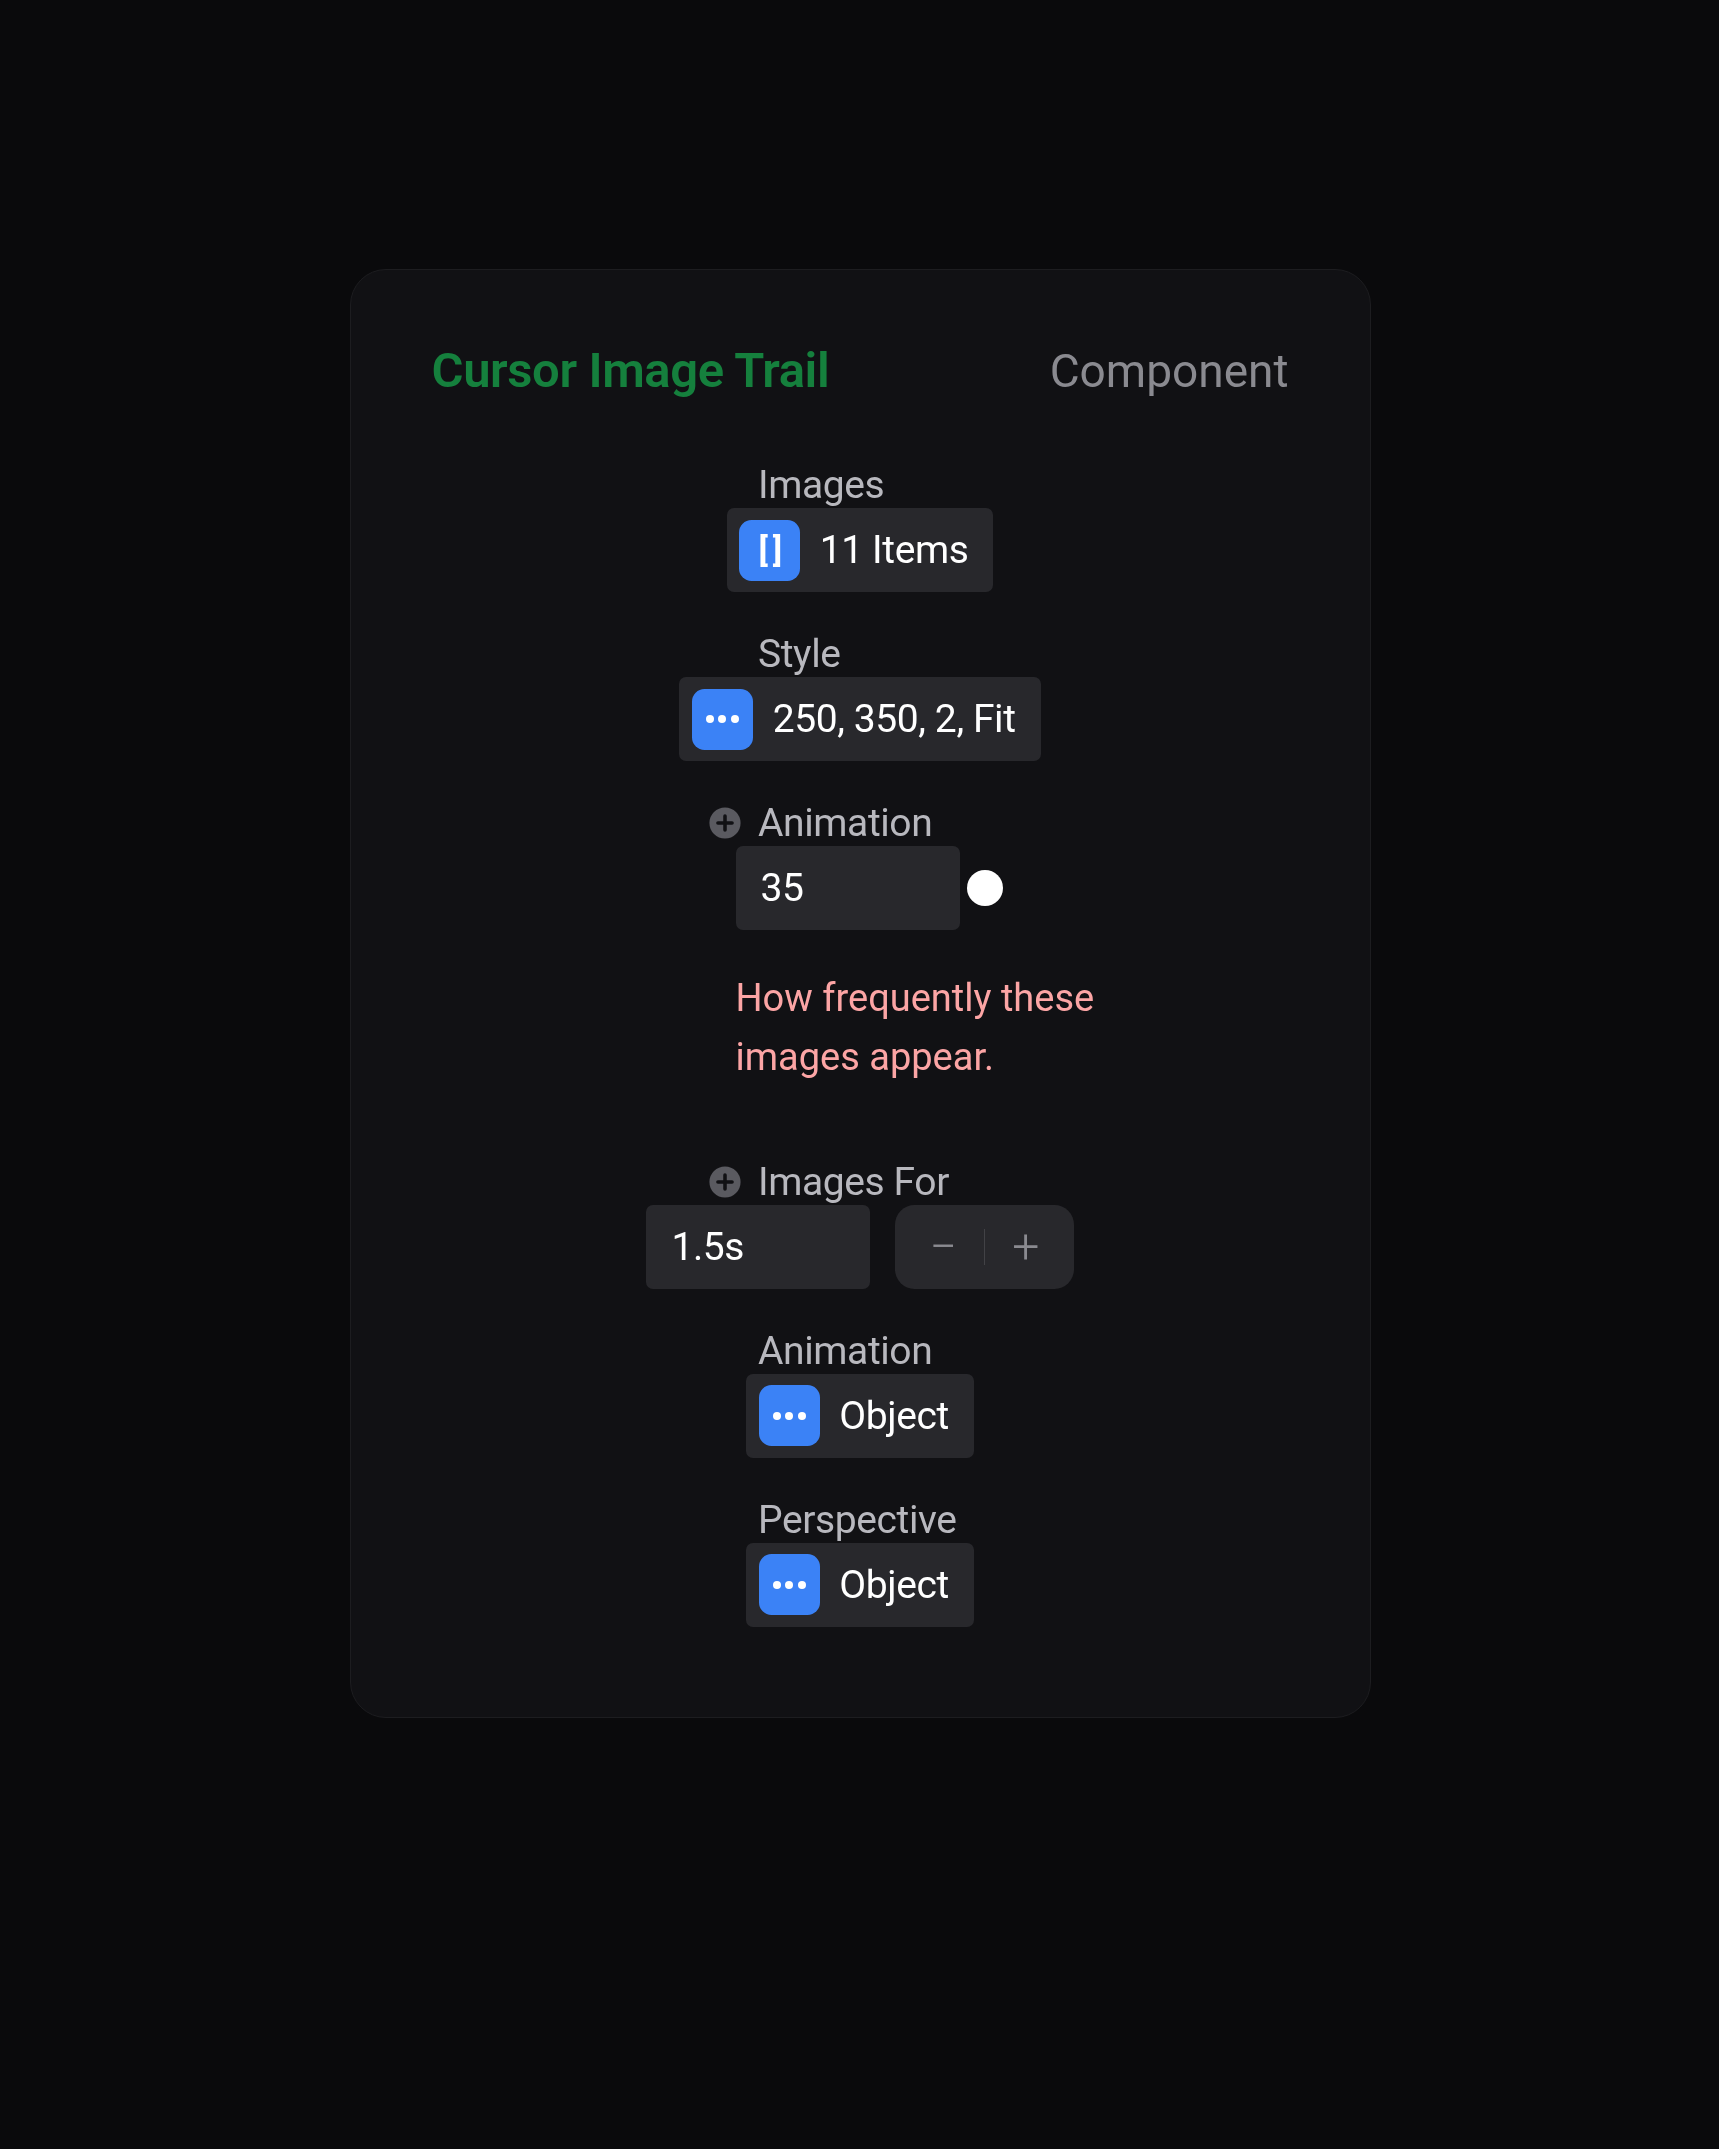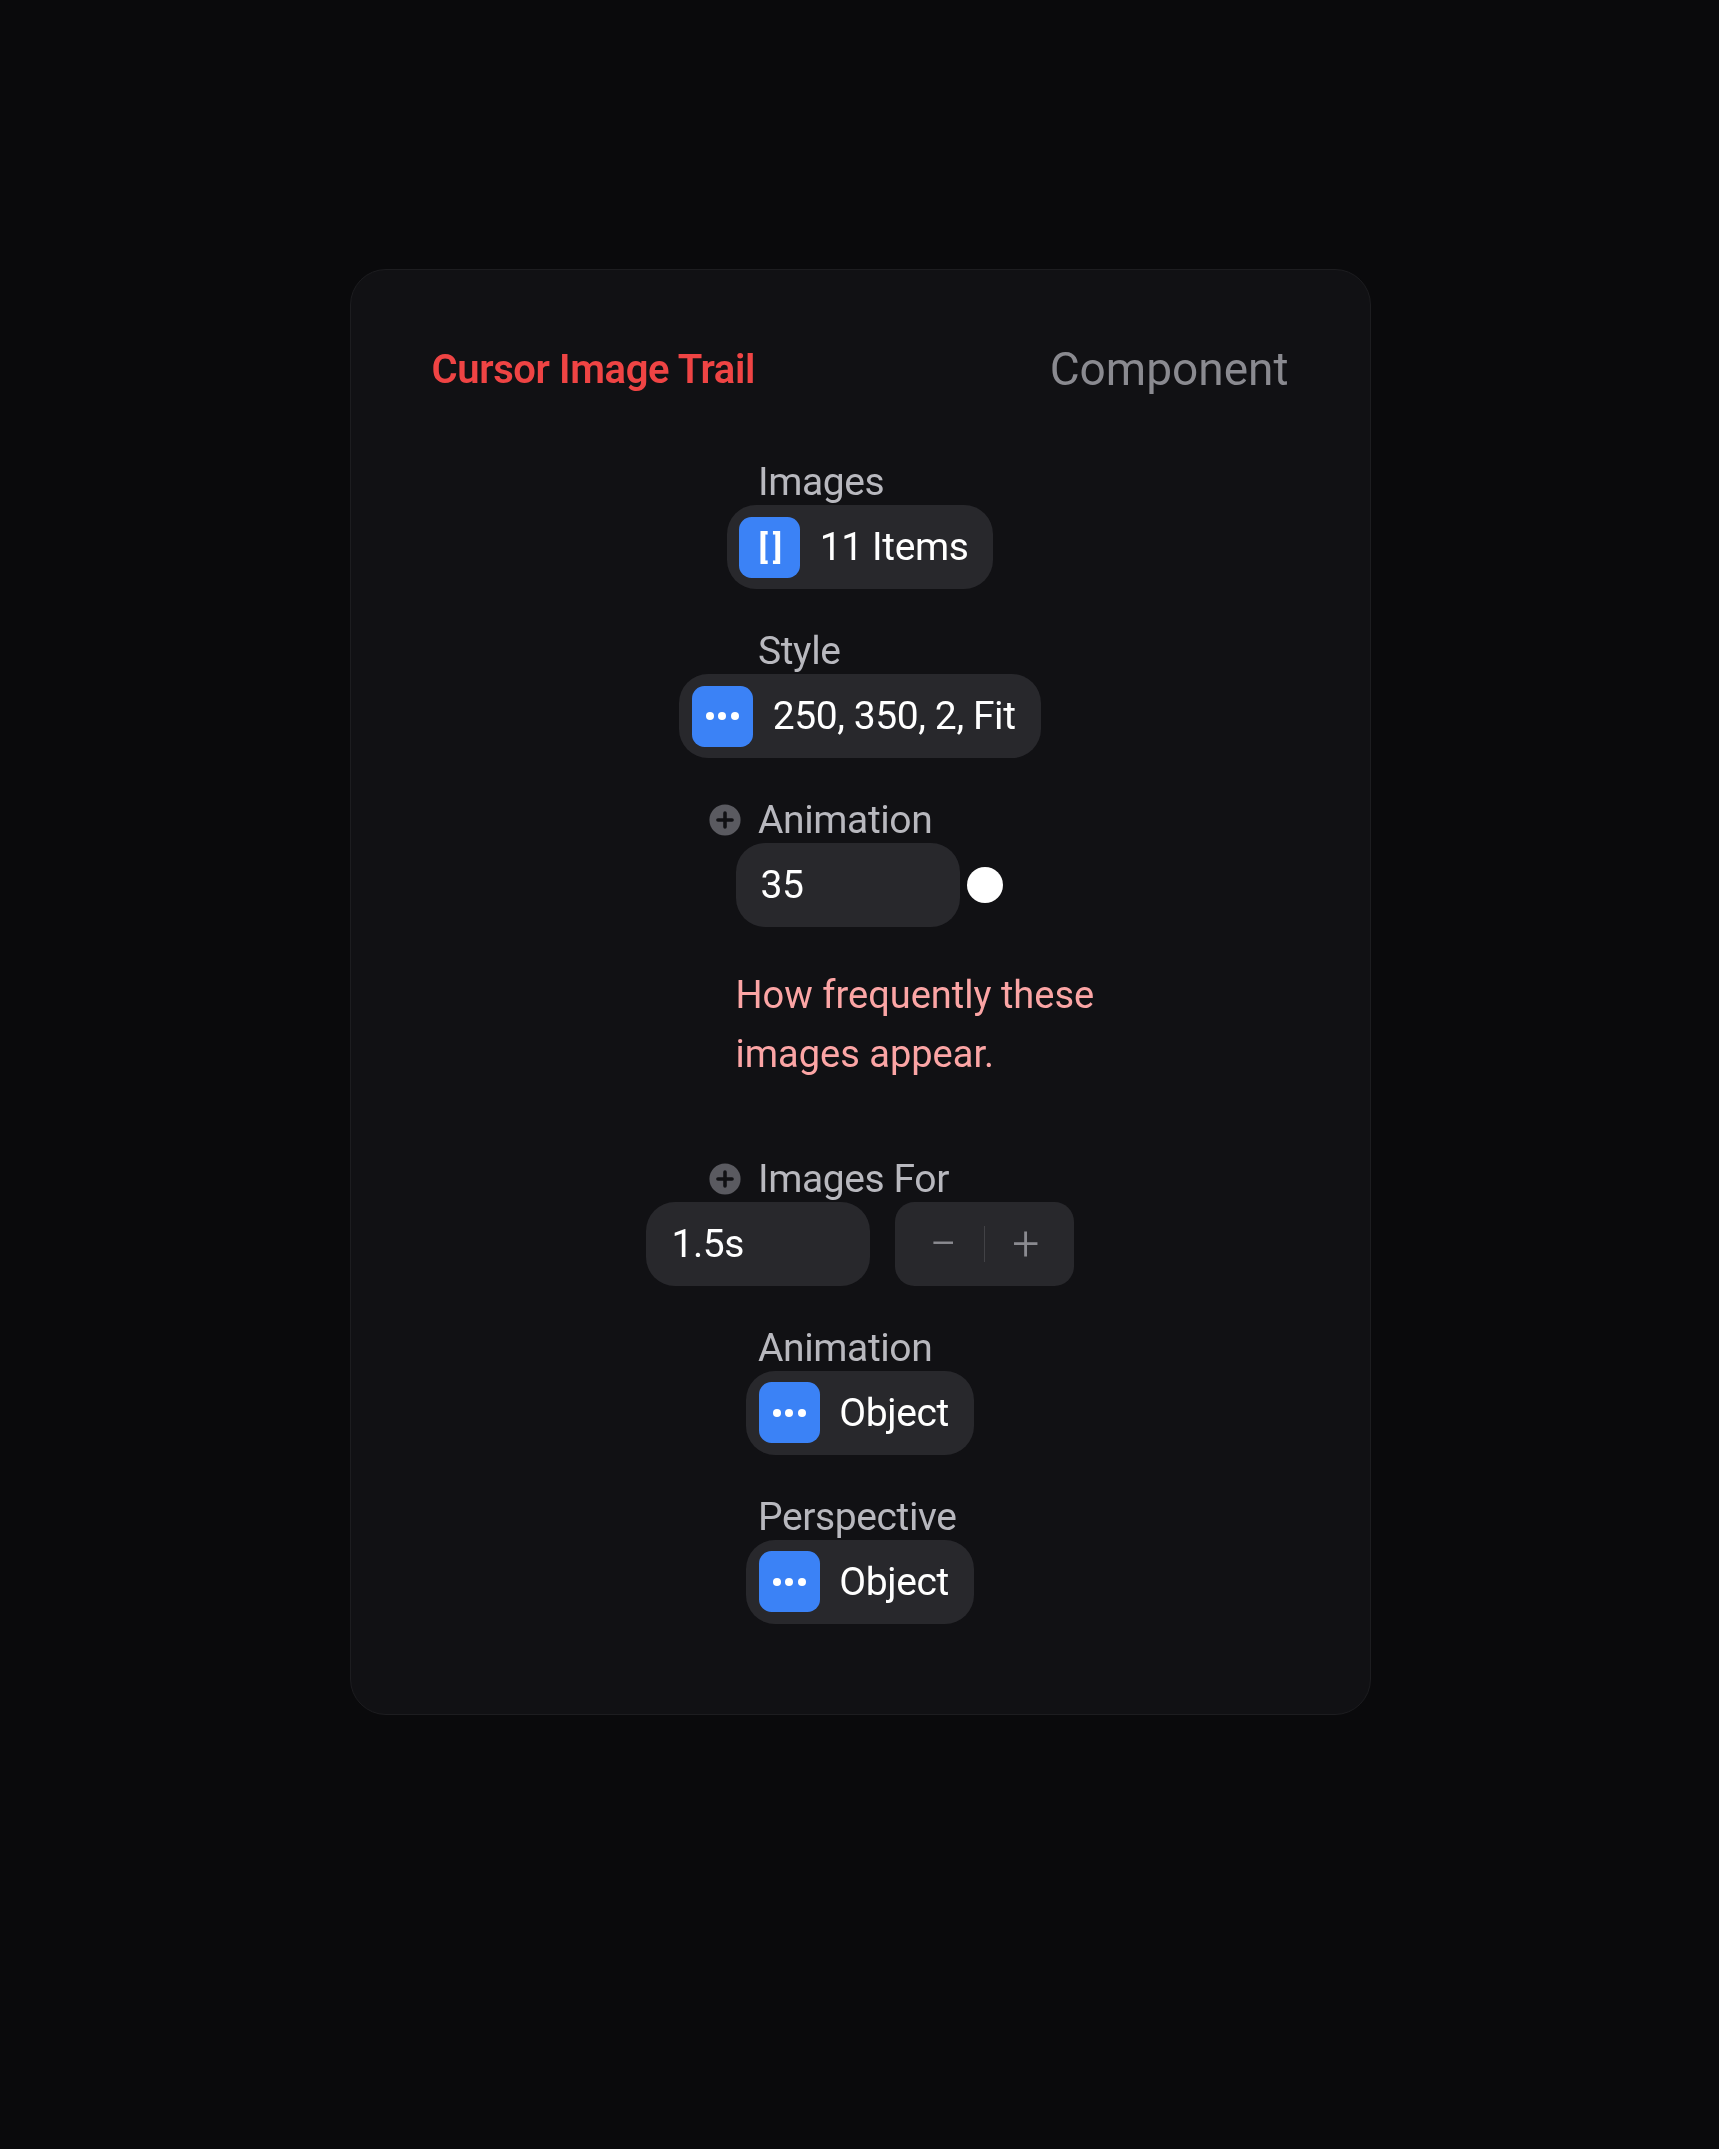--- a/index.html
+++ b/index.html
@@ -28,22 +28,22 @@
 }
 
 .panel-header {
   display: flex;
   justify-content: space-between;
   align-items: center;
   margin-bottom: 63px;
 }
 
 .panel-title {
-  color: #ef4444;
-  font-size: 40px;
+  color: #15803d;
+  font-size: 49px;
   font-weight: 600;
   letter-spacing: -0.4px;
 }
 
 .panel-type {
   color: #8a8a90;
   font-size: 46px;
   font-weight: 400;
 }
 
@@ -82,21 +82,21 @@
 
 .row-label {
   color: #b8b8be;
   font-size: 39px;
   font-weight: 400;
   letter-spacing: -0.4px;
 }
 
 .value-chip {
   background: #28282c;
-  border-radius: 29px;
+  border-radius: 7px;
   display: flex;
   align-items: center;
   padding: 12.5px 25px 12.5px 12.5px;
   gap: 19.7px;
   flex: 1;
   height: 84px;
 }
 
 .value-chip.compact {
   flex: 0 0 auto;

